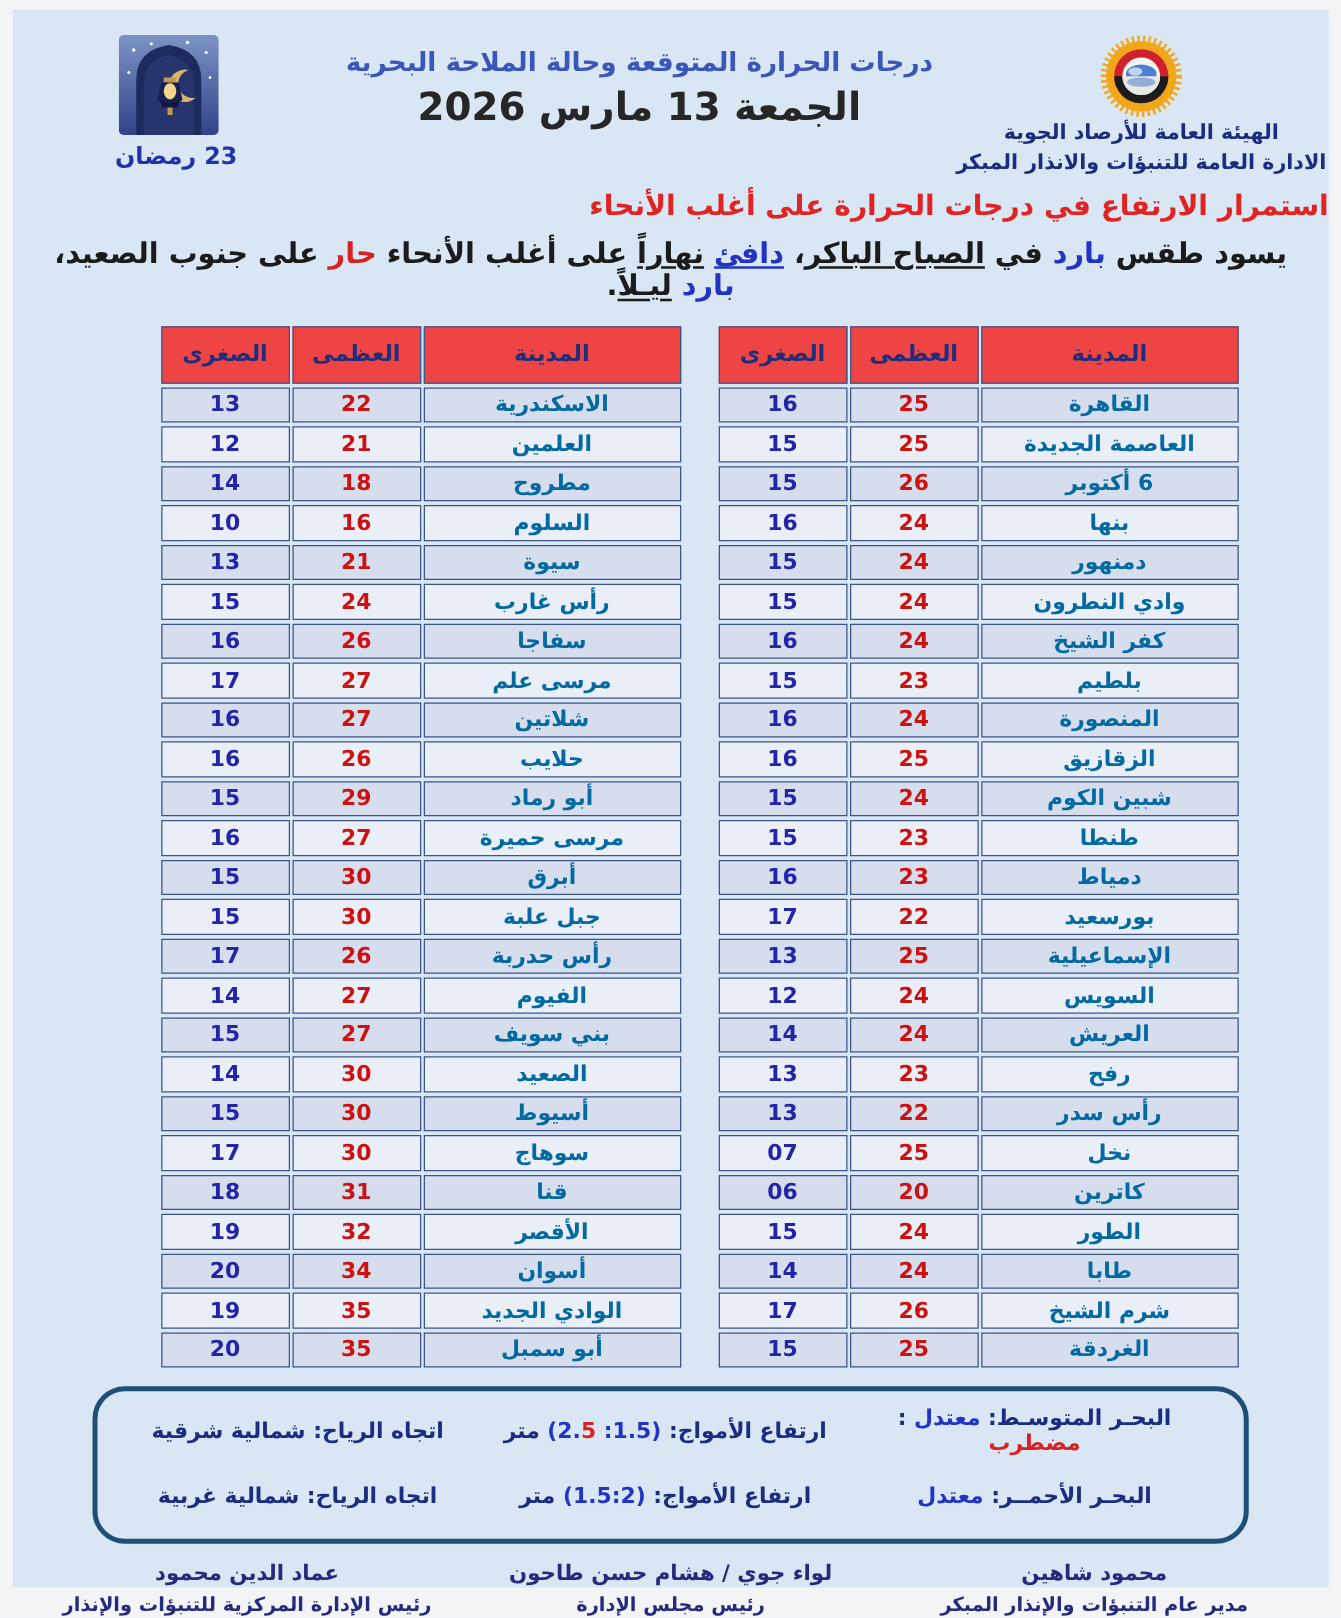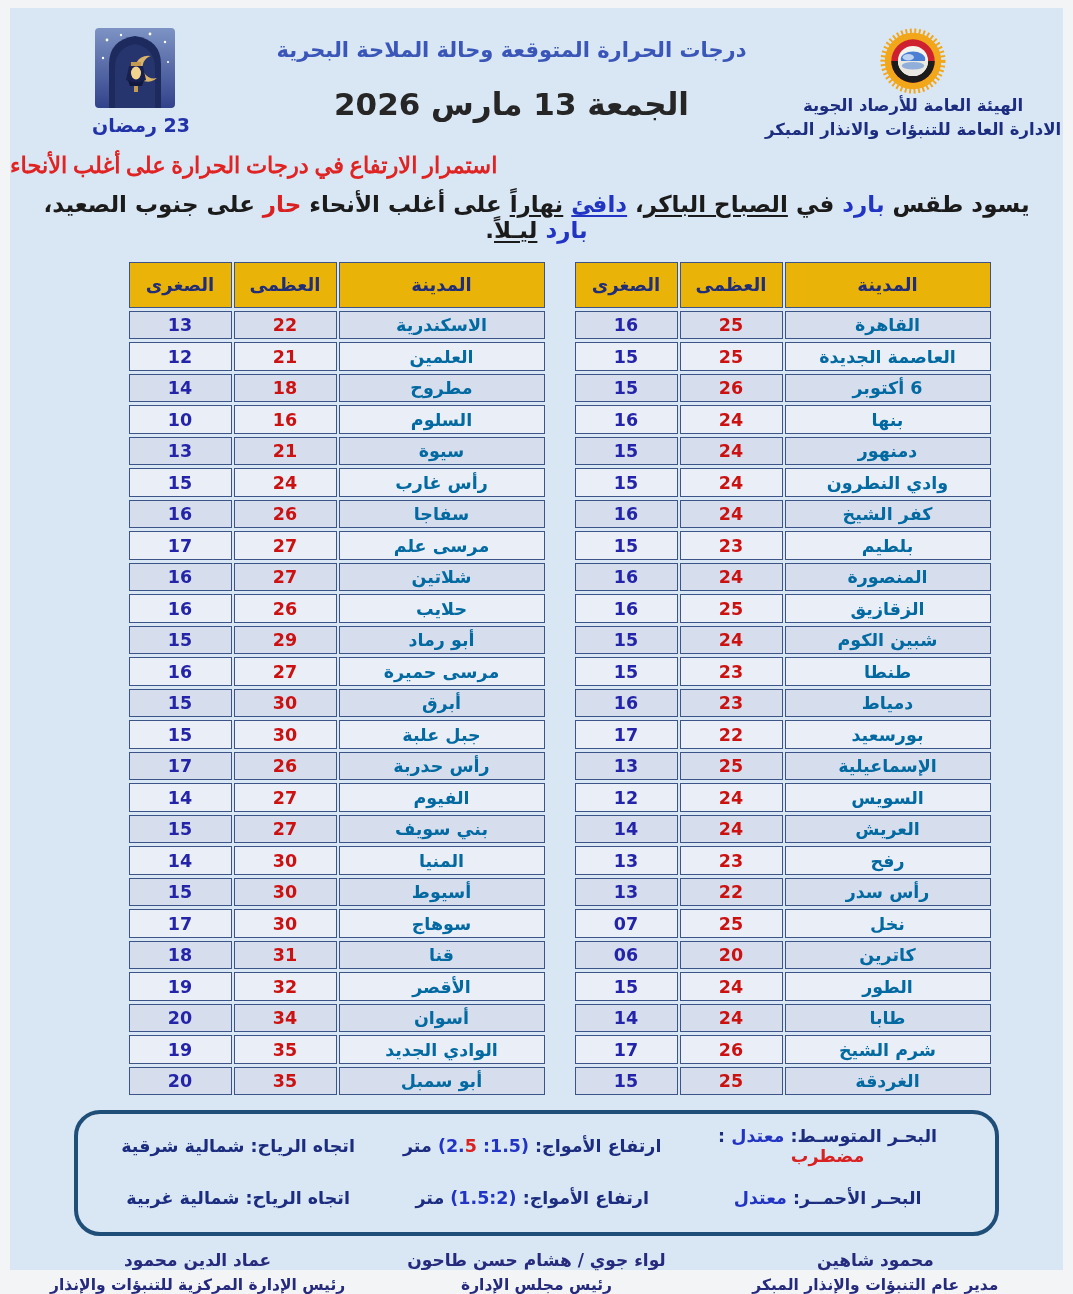--- a/index.html
+++ b/index.html
@@ -18,37 +18,37 @@
     box-sizing:border-box;
     padding-top:14px;
   }
   
   .header-row{display:flex;flex-direction:row;align-items:flex-start;}
   .org-block{width:300px;text-align:center;padding-top:6px;}
   .org-logo{width:66px;height:66px;margin:0 auto;}
   .org-line{font-weight:bold;color:#1c2d80;font-size:16.5px;line-height:1.45;}
   .center-block{flex:1;text-align:center;padding-top:16px;}
   .doc-title{color:#3a56b8;font-weight:bold;font-size:21px;}
-  .doc-date{color:#262626;font-weight:bold;font-size:31px;margin-top:24px;}
+  .doc-date{color:#262626;font-weight:bold;font-size:31px;margin-top:6px;}
   .lantern-block{width:250px;text-align:center;}
   .lantern-img{width:80px;height:80px;border-radius:4px;display:block;margin:6px auto 0;}
   .hijri{color:#2233aa;font-weight:bold;font-size:19px;margin-top:6px;padding-left:12px;}
   
-  .headline{color:#e02424;font-weight:bold;font-size:22.5px;text-align:left;margin-top:10px;font-family:Liberation Serif, serif;}
+  .headline{color:#e02424;font-weight:bold;font-size:22.5px;text-align:right;margin-top:10px;}
   .forecast{font-weight:bold;font-size:23px;text-align:center;margin-top:12px;color:#1b1b1b;padding:0 12px;}
   .c-black{color:#1b1b1b}
   .c-blue{color:#2134c4}
   .c-red{color:#d92121}
   .c-navy{color:#1c2d80}
   .u{text-decoration:underline;text-decoration-thickness:2px;text-underline-offset:3px;}
   
   .tables-wrap{display:flex;flex-direction:row;gap:26px;justify-content:center;margin-top:16px;padding-right:22px;padding-left:68px;}
   table.temps{border-collapse:separate;border-spacing:2px 3px;width:420px;table-layout:fixed;}
   table.temps th{
-    background:#eab308;color:#1f2d7a;font-weight:bold;font-size:18px;
+    background:#ef4444;color:#1f2d7a;font-weight:bold;font-size:18px;
     border:1px solid #3c5488;height:42px;
   }
   table.temps td{
     border:1px solid #3c5488;height:26.5px;text-align:center;
     font-weight:bold;font-size:17.5px;padding:0 4px;
     overflow:hidden;white-space:nowrap;
   }
   table.temps tr.odd td{background:#d6deee;}
   table.temps tr.even td{background:#e9eef7;}
   td.city-cell{color:#0369a1;}
@@ -377,21 +377,21 @@
             <td class="city-cell">الفيوم</td>
             <td class="max-cell">27</td>
             <td class="min-cell">14</td>
           </tr>
           <tr class="odd">
             <td class="city-cell">بني سويف</td>
             <td class="max-cell">27</td>
             <td class="min-cell">15</td>
           </tr>
           <tr class="even">
-            <td class="city-cell">المنيا</td>
+            <td class="city-cell">الصعيد</td>
             <td class="max-cell">30</td>
             <td class="min-cell">14</td>
           </tr>
           <tr class="odd">
             <td class="city-cell">أسيوط</td>
             <td class="max-cell">30</td>
             <td class="min-cell">15</td>
           </tr>
           <tr class="even">
             <td class="city-cell">سوهاج</td>

